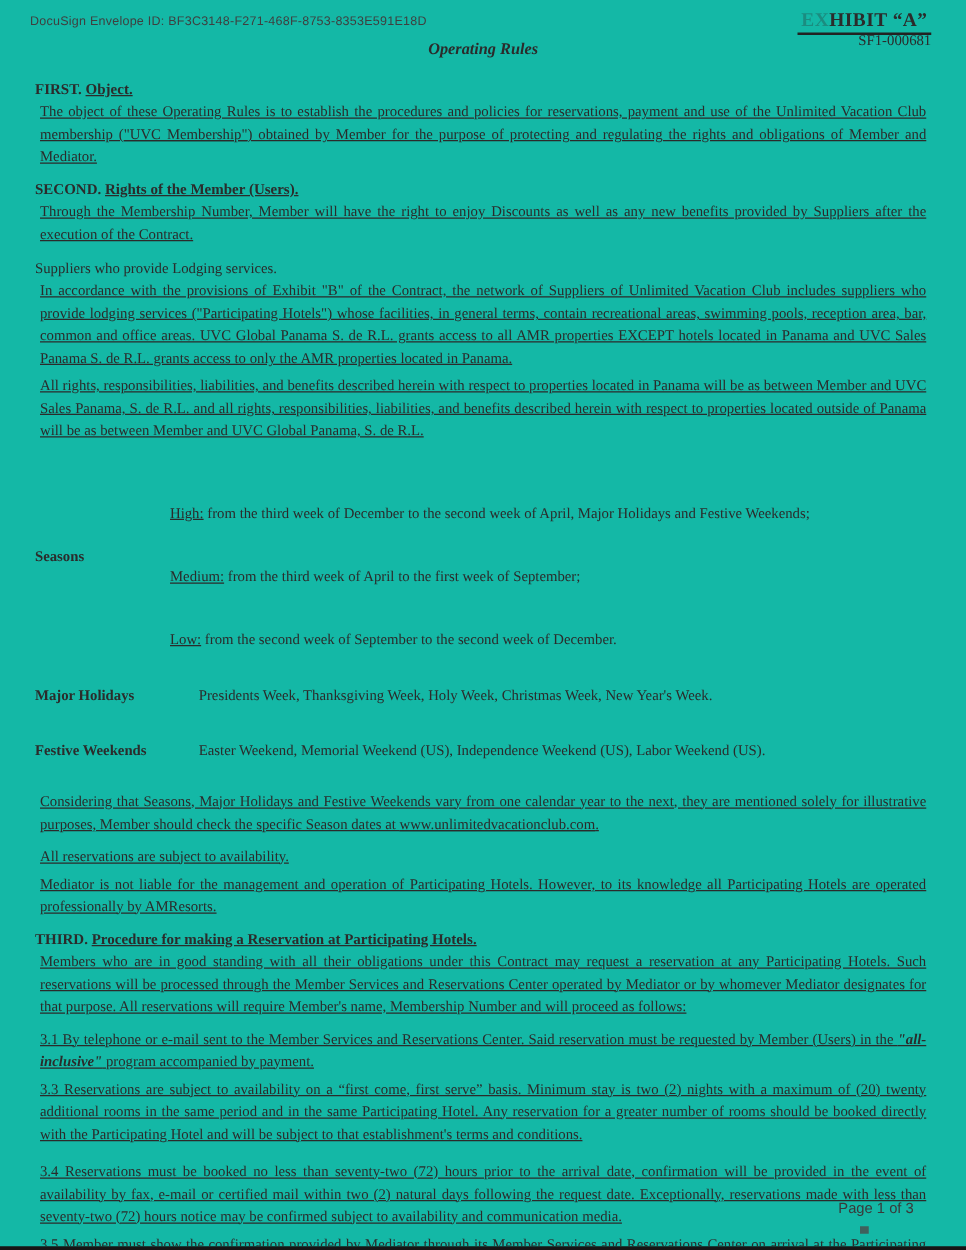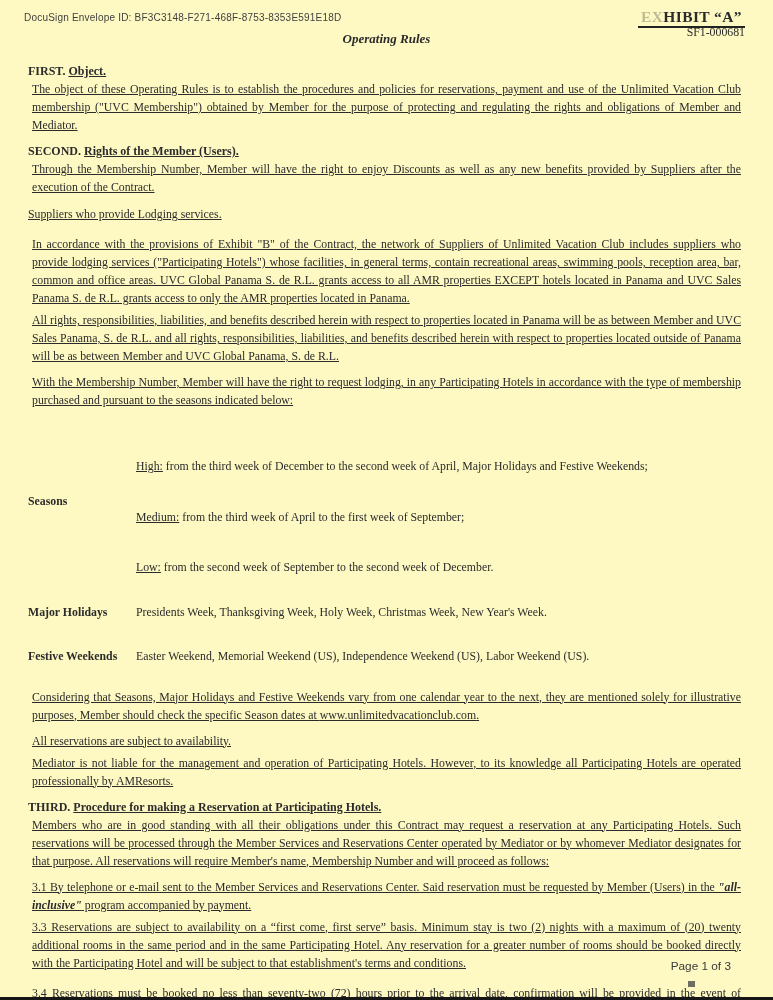--- a/index.html
+++ b/index.html
@@ -10,21 +10,21 @@
     color: #2b2b2b;
     -webkit-font-smoothing: antialiased;
   }
   .page {
     position: relative;
     width: 773px; height: 1000px;
     box-sizing: border-box;
     padding: 6px 28px 0 28px;
     border-bottom: 3px solid #161616;
     overflow: hidden;
-    background: #fef9c3;
+    background: #14b8a6;
   }
   
   .hdr-band { position: relative; height: 48px; }
   .docusign {
     position: absolute; left: -4px; top: 6px;
     font-family: "Liberation Sans", sans-serif;
     font-size: 10px; color: #3f3f3f; letter-spacing: 0.2px;
     white-space: nowrap;
   }
   .docnum {
@@ -45,40 +45,39 @@
     margin-top: 3px; line-height: 16px; font-style: italic;
   }
   
   .sec-head {
     font-weight: bold; font-size: 12px; line-height: 18px;
     margin: 8px 0 0 0;
   }
   .sec-head .u { text-decoration: underline; }
   .sub-head {
     font-size: 11.8px; line-height: 18px;
-    text-decoration: underline;
-    margin: 9px 0 12px 0;
+    margin: 9px 0 0 0;
   }
   p.para {
     margin: 4px; font-size: 11.8px; line-height: 18px;
     text-align: justify;
     text-decoration: underline;
   }
   p.para.gap { margin-top: 8px; }
   p.para.tight { margin-top: 0; }
   .u { text-decoration: underline; text-align: center; }
   .bi { font-weight: bold; font-style: italic; }
   .bu { font-weight: bold; text-decoration: underline; }
   
   .defblock { margin-top: 16px; }
   .defrow { display: flex; font-size: 11.8px; line-height: 18.5px; }
   .defrow .term { width: 108px; flex: none; font-weight: bold; }
   .defrow .body { flex: 1; }
   .defrow.vcenter .term { align-self: center; }
-  .defrow.spaced { margin-top: 26px; }
+  .defrow.spaced { margin-top: 26px; gap: 23px; }
   .seasonline { display: block; margin-top: 32px; }
   
   .footer {
     position: absolute; right: 42px; bottom: 24px;
     font-size: 11.8px; color: #3a3a3a;
     font-family: "Liberation Sans", sans-serif;
   }
   .scan-dot {
     position: absolute; right: 78px; bottom: 10px;
     width: 7px; height: 6px; background: #4a4a4a; opacity: .8;
@@ -100,21 +99,20 @@
 
   <div class="sec-head"><span>FIRST.</span> <span class="u">Object.</span></div>
   <p class="para tight"><span>The object of these Operating Rules is to establish the procedures and policies for reservations, payment and use of the Unlimited Vacation Club membership (</span><span class="u">"UVC Membership"</span><span>) obtained by Member for the purpose of protecting and regulating the rights and obligations of Member and Mediator.</span></p>
 
   <div class="sec-head"><span>SECOND.</span> <span class="u">Rights of the Member (Users).</span></div>
   <p class="para tight">Through the Membership Number, Member will have the right to enjoy Discounts as well as any new benefits provided by Suppliers after the execution of the Contract.</p>
 
   <div class="sub-head">Suppliers who provide Lodging services.</div>
   <p class="para tight">In accordance with the provisions of Exhibit "B" of the Contract, the network of Suppliers of Unlimited Vacation Club includes suppliers who provide lodging services ("Participating Hotels") whose facilities, in general terms, contain recreational areas, swimming pools, reception area, bar, common and office areas. UVC Global Panama S. de R.L. grants access to all AMR properties EXCEPT hotels located in Panama and UVC Sales Panama S. de R.L. grants access to only the AMR properties located in Panama.</p>
   <p class="para">All rights, responsibilities, liabilities, and benefits described herein with respect to properties located in Panama will be as between Member and UVC Sales Panama, S. de R.L. and all rights, responsibilities, liabilities, and benefits described herein with respect to properties located outside of Panama will be as between Member and UVC Global Panama, S. de R.L.</p>
-  <p class="para gap">With the Membership Number, Member will have the right to request lodging, in any Participating Hotels in accordance with the type of membership purchased and pursuant to the seasons indicated below:</p>
 
   <div class="defblock">
     <div class="defrow vcenter">
       <span class="term">Seasons</span>
       <span class="body">
         <span class="seasonline"><span class="u">High:</span><span> from the third week of December to the second week of April, Major Holidays and Festive Weekends;</span></span>
         <span class="seasonline"><span class="u">Medium:</span><span> from the third week of April to the first week of September;</span></span>
         <span class="seasonline"><span class="u">Low:</span><span> from the second week of September to the second week of December.</span></span>
       </span>
     </div>

